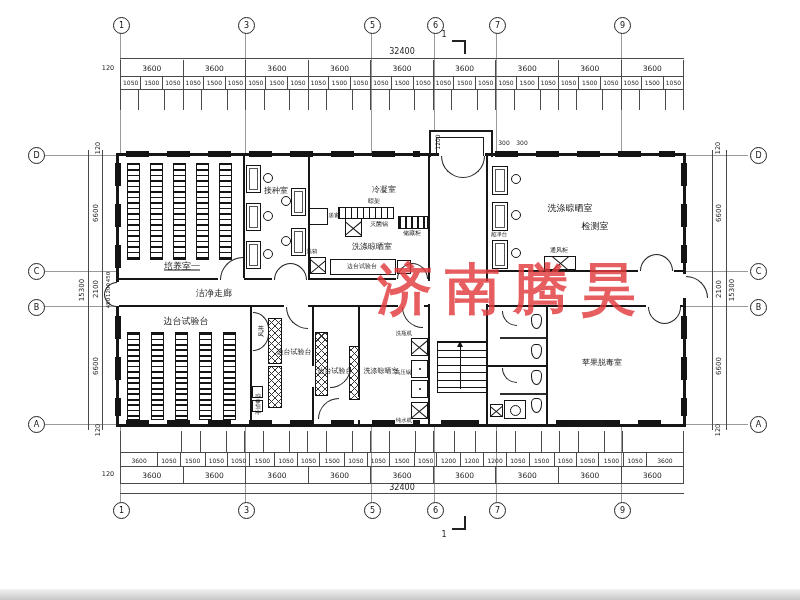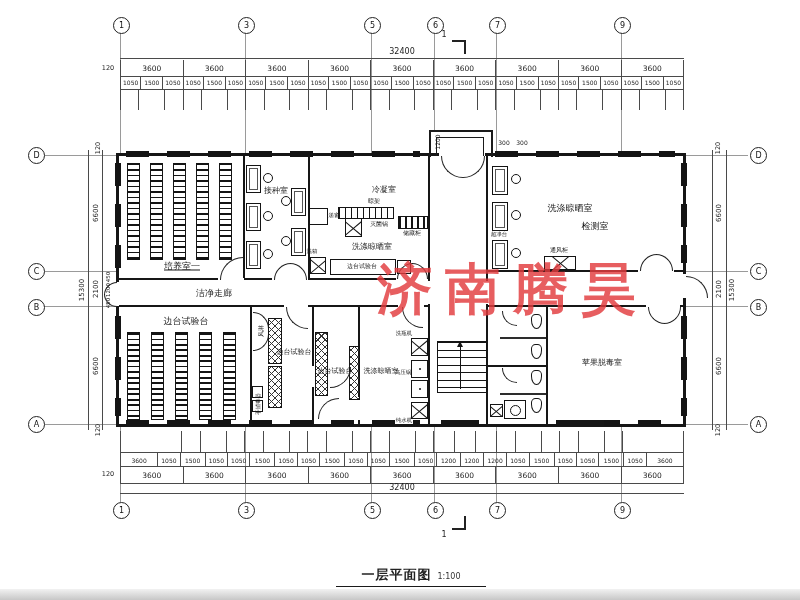--- a/index.html
+++ b/index.html
@@ -453,19 +453,15 @@
   <div class="xbox" style="left:490px;top:404px;width:11px;height:11px;"></div>
   <div class="sink" style="left:504px;top:400px;width:20px;height:17px;"></div>
 
   <div class="lbl f8" style="left:602px;top:362px;">苹果脱毒室</div>
   <div class="q qbl" style="left:648px;top:307px;width:16px;height:16px;"></div>
   <div class="q qbr" style="left:664px;top:307px;width:16px;height:16px;"></div>
   <div class="wall" style="left:570px;top:420px;width:34px;height:6px;"></div>
 
   <div class="watermark" style="left: 513px; top: 290px; color: rgb(226, 59, 62);">济南腾昊</div>
 
-  <div class="titleblock" style="left:336px;top:566px;width:150px;">
-    <span class="title-main">一层平面图</span>
-    <span class="title-scale">1:100</span>
-  </div>
 
   <div class="bottom-strip"></div>
 </div>
 
 </body></html>

